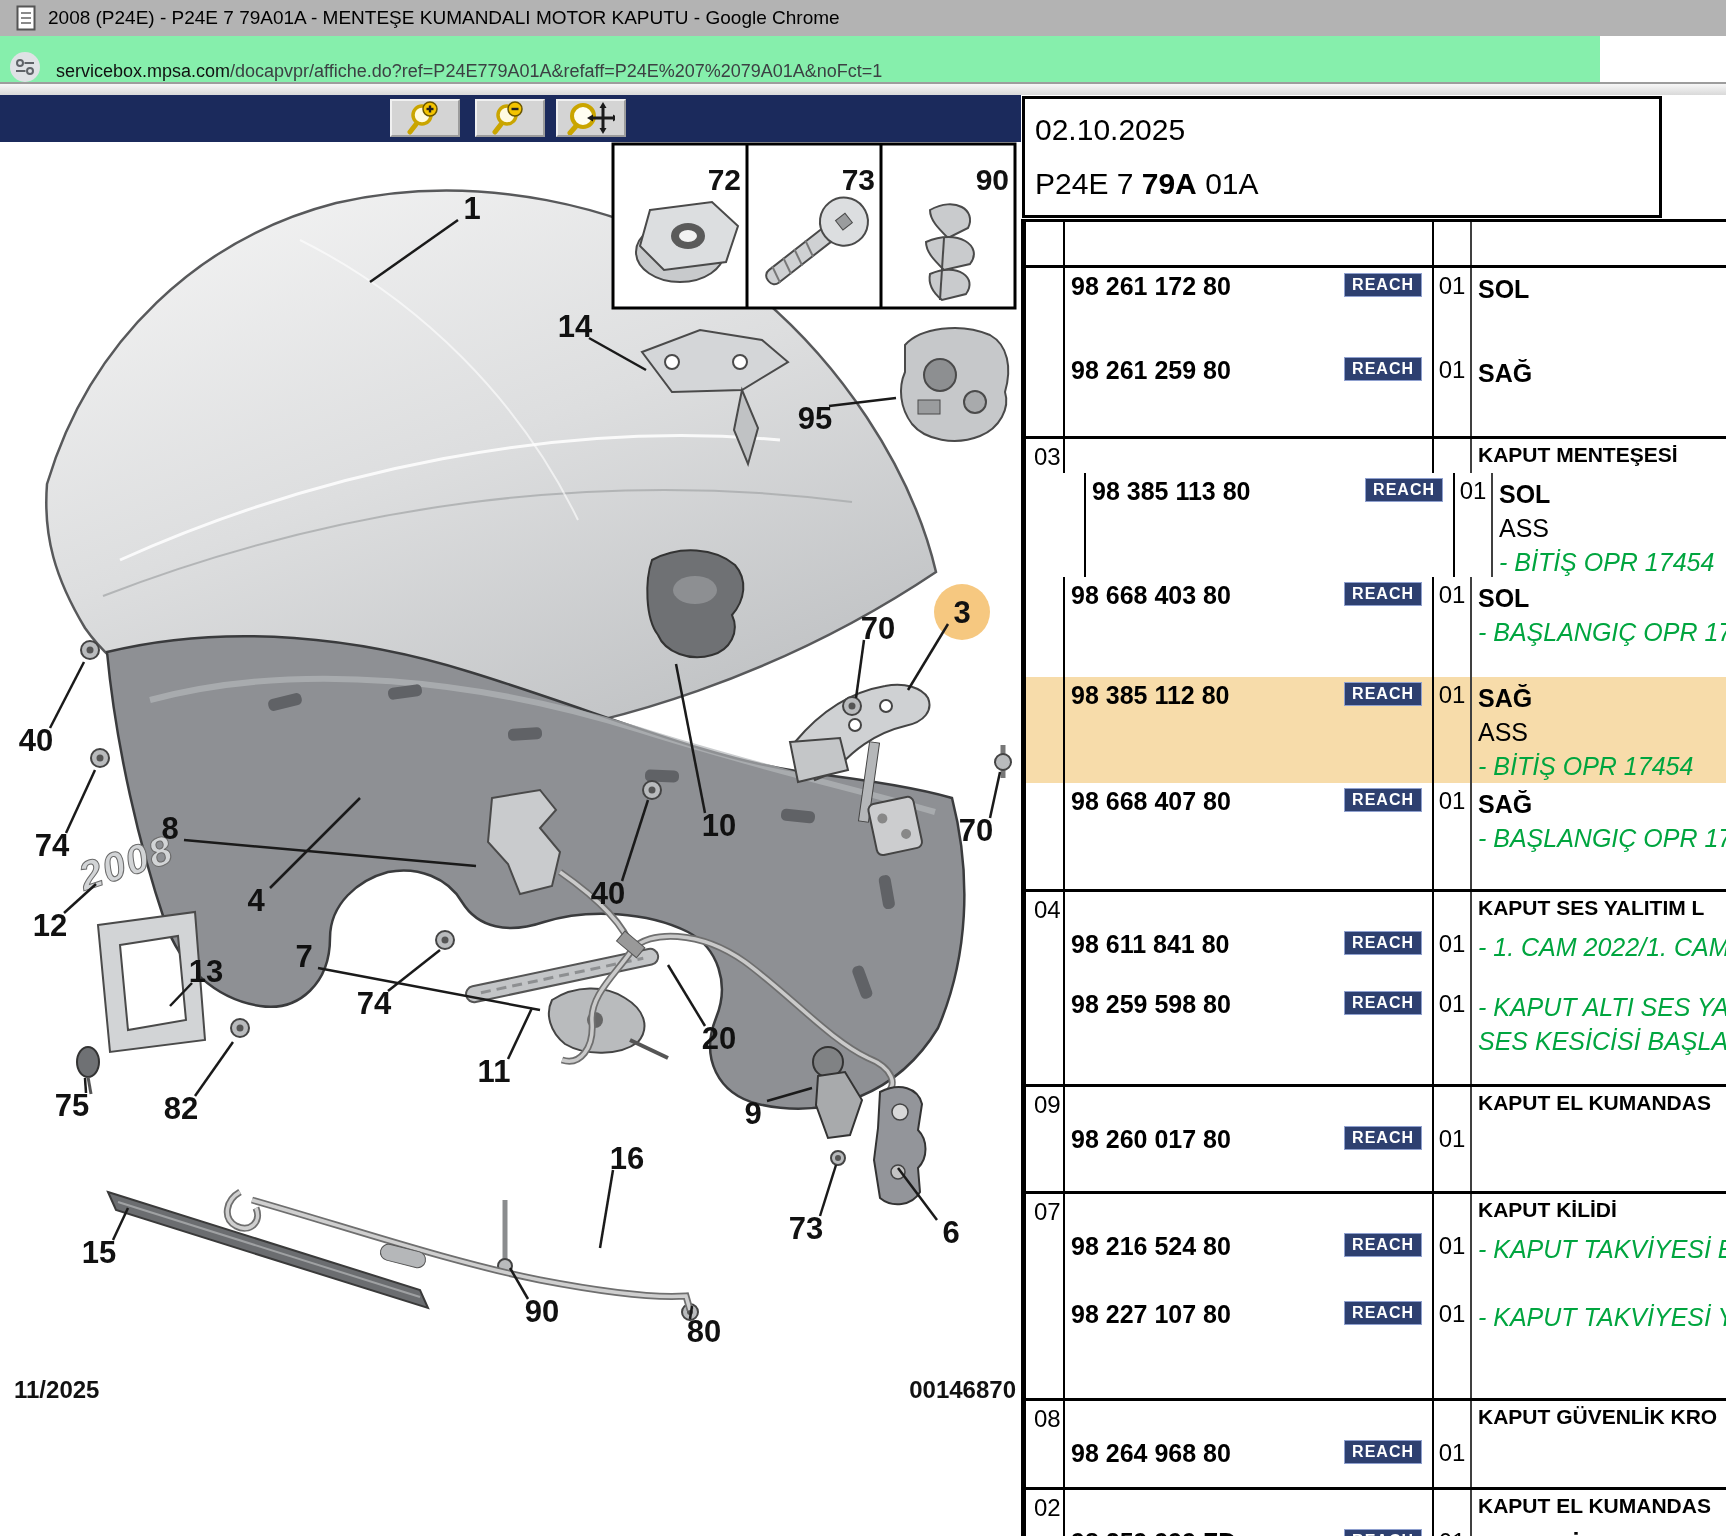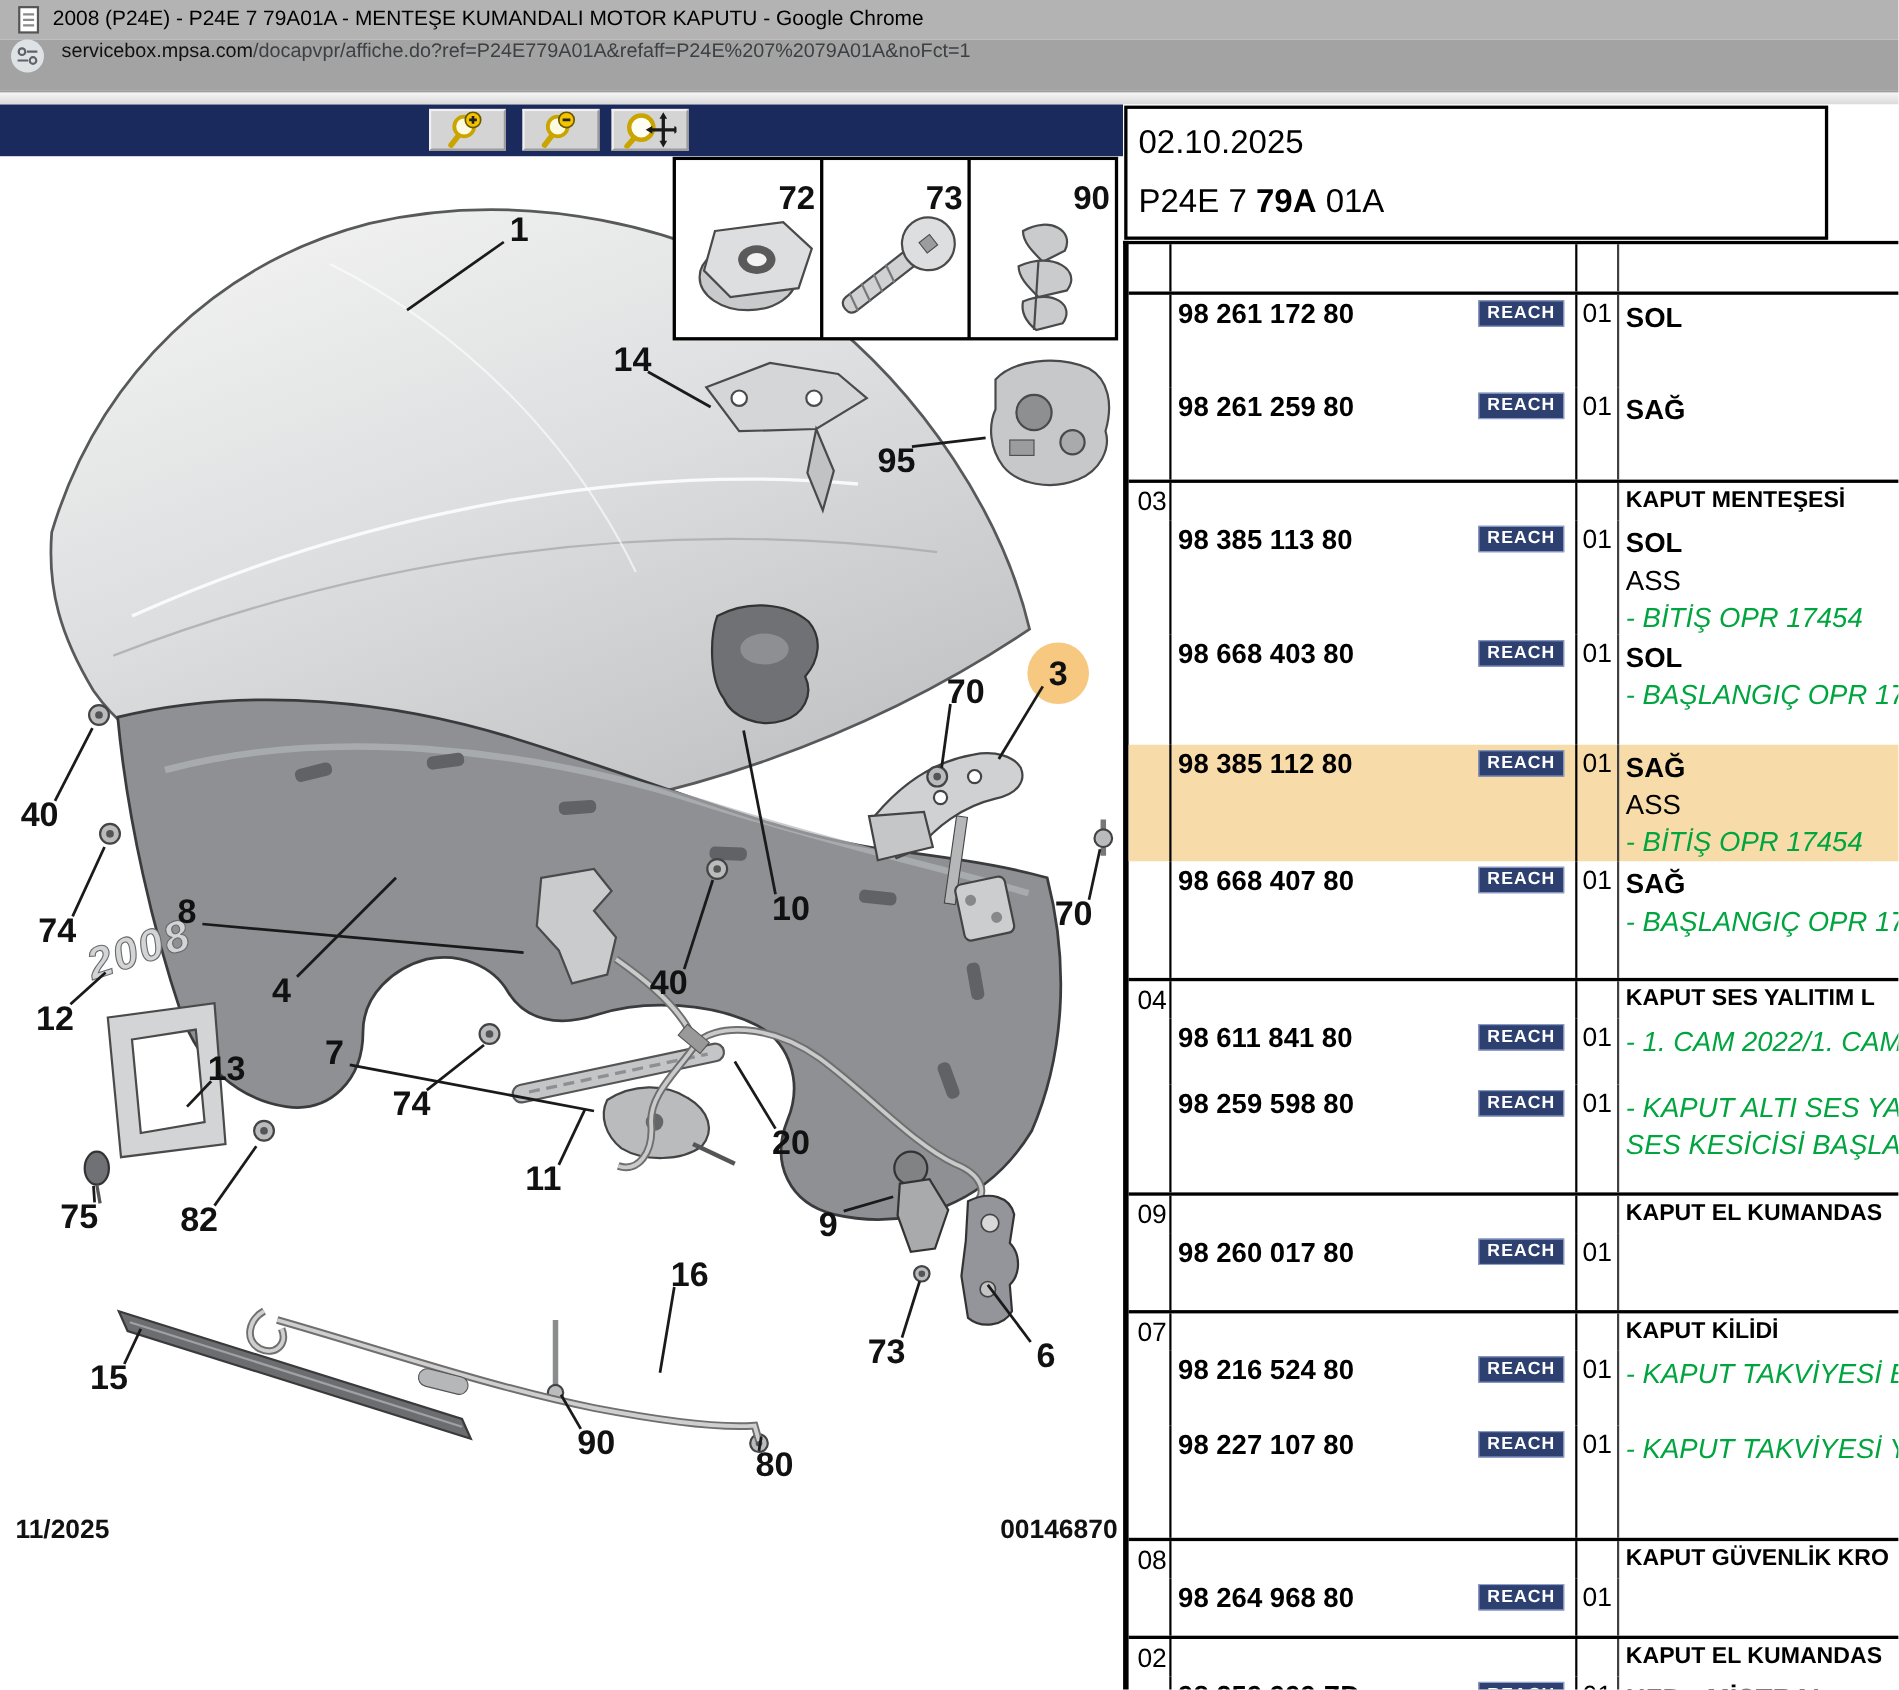--- a/index.html
+++ b/index.html
@@ -3,22 +3,22 @@
 <meta charset="utf-8">
 <style>
   html,body{margin:0;padding:0;}
   body{width:1726px;height:1536px;overflow:hidden;position:relative;background:#fff;
        font-family:"Liberation Sans",sans-serif;}
   
   .titlebar{position:absolute;left:0;top:0;width:1726px;height:36px;background:#b3b3b3;
             display:flex;align-items:center;}
   .titlebar .doc-ic{margin-left:16px;width:20px;height:26px;flex:0 0 auto;}
   .titlebar .ttl{margin-left:12px;font-size:19px;color:#000000;white-space:nowrap;}
-  .urlbar{position:absolute;left:0;top:36px;width:1726px;height:46px;background:#a3a3a3;
-          display:flex;align-items:flex-start;}
+  .urlbar{position:absolute;left:0;top:36px;width:1600px;height:46px;background:#86efac;
+          display:flex;align-items:flex-end;}
   .site-circle{margin-left:10px;width:30px;height:30px;border-radius:50%;background:#dfe2e5;
                display:flex;align-items:center;justify-content:center;flex:0 0 auto;}
   .url-text{margin-left:16px;font-size:18px;color:#3c4043;white-space:nowrap;}
   .url-text .dom{color:#111;}
   .strip{position:absolute;left:0;top:82px;width:1726px;height:13px;
          border-top:2px solid #9d9d9d;background:linear-gradient(#f7f7f7,#d9d9d9);box-sizing:border-box;}
   
   .dtoolbar{position:absolute;left:0;top:95px;width:1021px;height:47px;background:var(--navy);}
   .zbtn{position:absolute;top:4px;width:70px;height:38px;background:#d4d4d4;
         border:2px outset #f0f0f0;box-sizing:border-box;display:flex;align-items:center;justify-content:center;cursor:pointer;}
@@ -452,21 +452,21 @@
           </div>
         </div>
       </div>
       <div class="sec">
         <div class="trow" style="height: 34px;">
           <div class="c n">03</div>
           <div class="c p"></div>
           <div class="c q"></div>
           <div class="c d sec-title">KAPUT MENTEŞESİ</div>
         </div>
-        <div class="trow" style="height: 104px;">
+        <div class="trow" style="height: 104px; margin-left: 21px;">
           <div class="c n"></div>
           <div class="c p">
             <span class="pn">98 385 113 80</span>
             <span class="reach">REACH</span>
           </div>
           <div class="c q">01</div>
           <div class="c d">
             <div class="dline b">SOL</div>
             <div class="dline r">ASS</div>
             <div class="dline g">- BİTİŞ OPR 17454</div>

